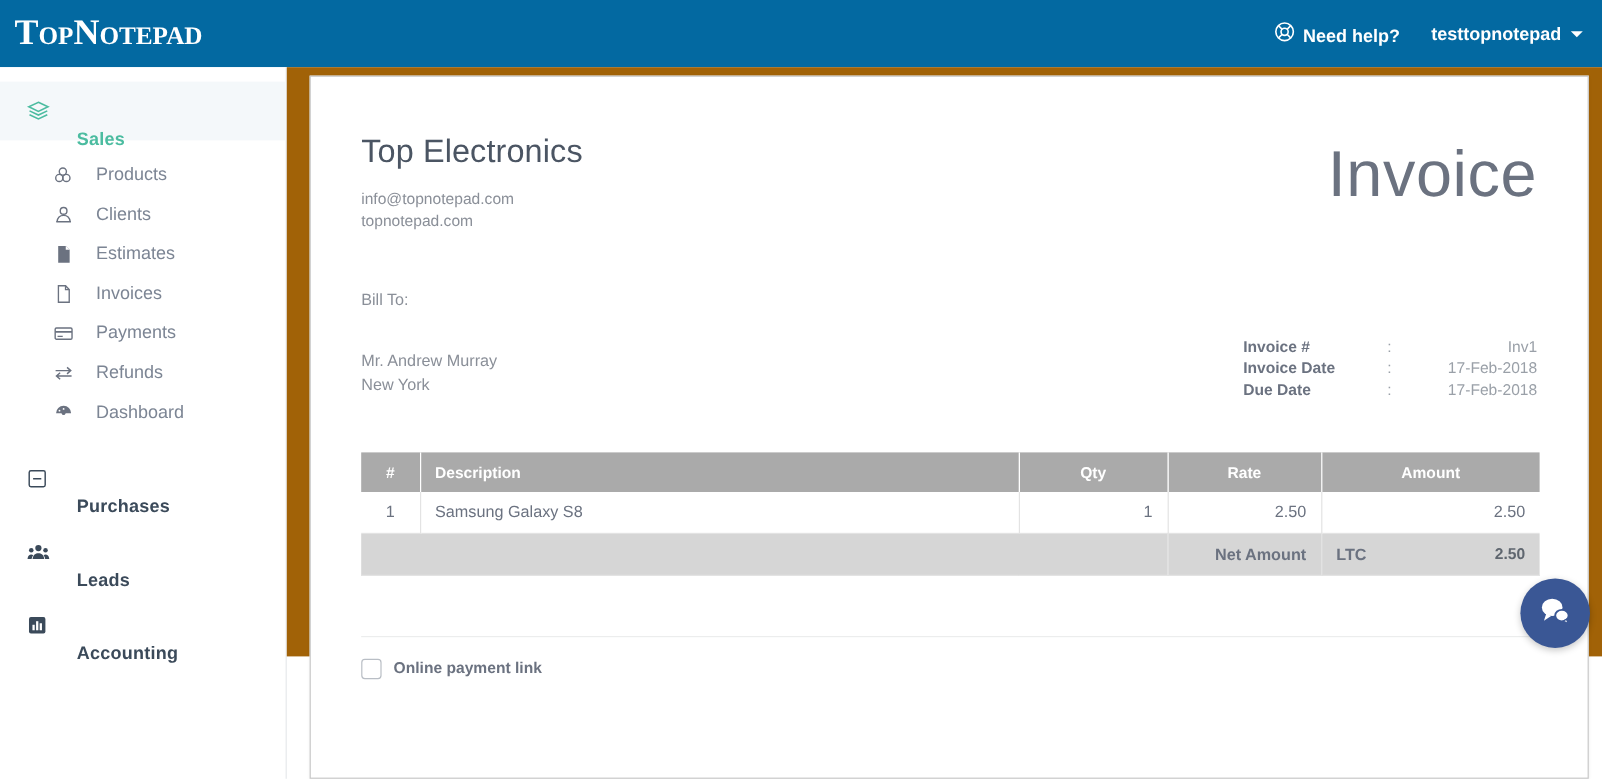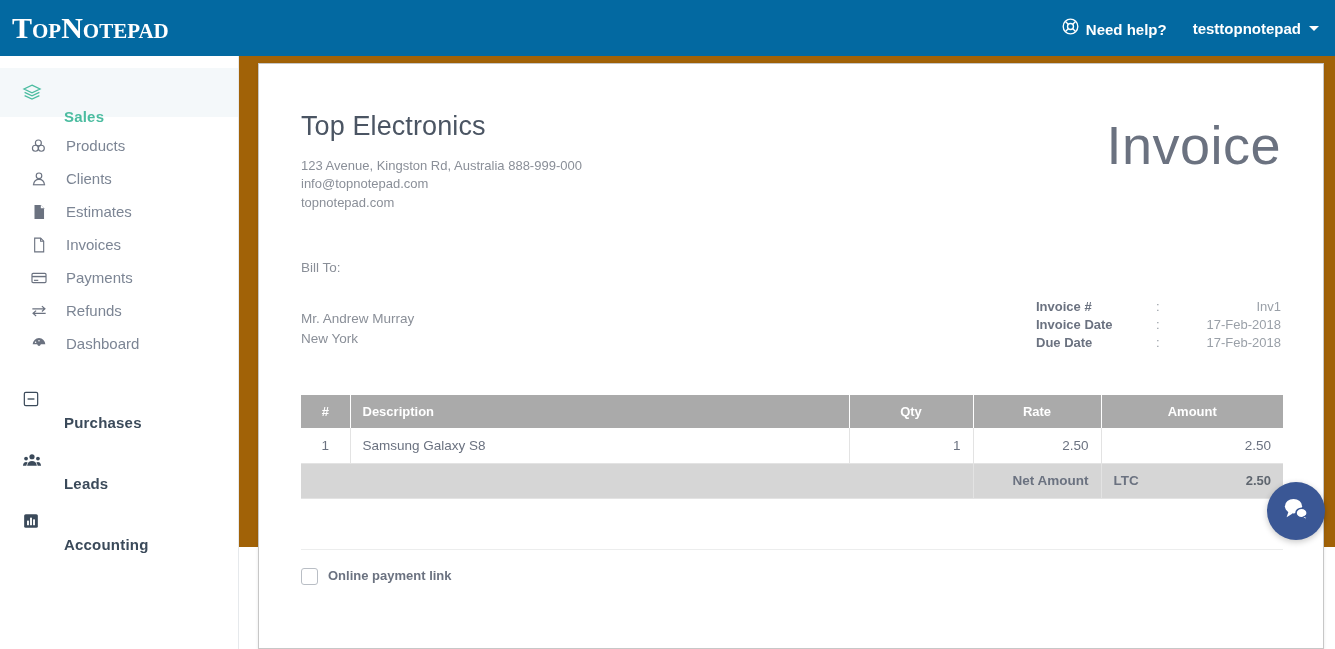--- a/index.html
+++ b/index.html
@@ -100,21 +100,21 @@
     color: #3b4a5a;
     letter-spacing: .2px;
     margin-top: 48px;
   }
   .nav-section.active .sec-label { color: #4bbca0; }
 
   .nav-item {
     height: 33px;
     display: flex;
     align-items: center;
-    padding-left: 30px;
+    padding-left: 44px;
     cursor: pointer;
   }
   .nav-item .it-icon {
     width: 24px;
     display: flex;
     align-items: center;
     justify-content: flex-start;
   }
   .nav-item .it-label {
     margin-left: 12px;
@@ -486,21 +486,20 @@
 
 <div class="content-area">
 
   <div class="invoice-card">
     <div class="inv-inner">
 
       <div class="inv-head">
         <div>
           <div class="company-name">Top Electronics</div>
           <div class="company-lines">
-            <div>123 Avenue, Kingston Rd, Australia 888-999-000</div>
             <div>info@topnotepad.com</div>
             <div>topnotepad.com</div>
           </div>
         </div>
         <div class="inv-title">Invoice</div>
       </div>
 
       <div class="inv-mid">
 
         <div>

